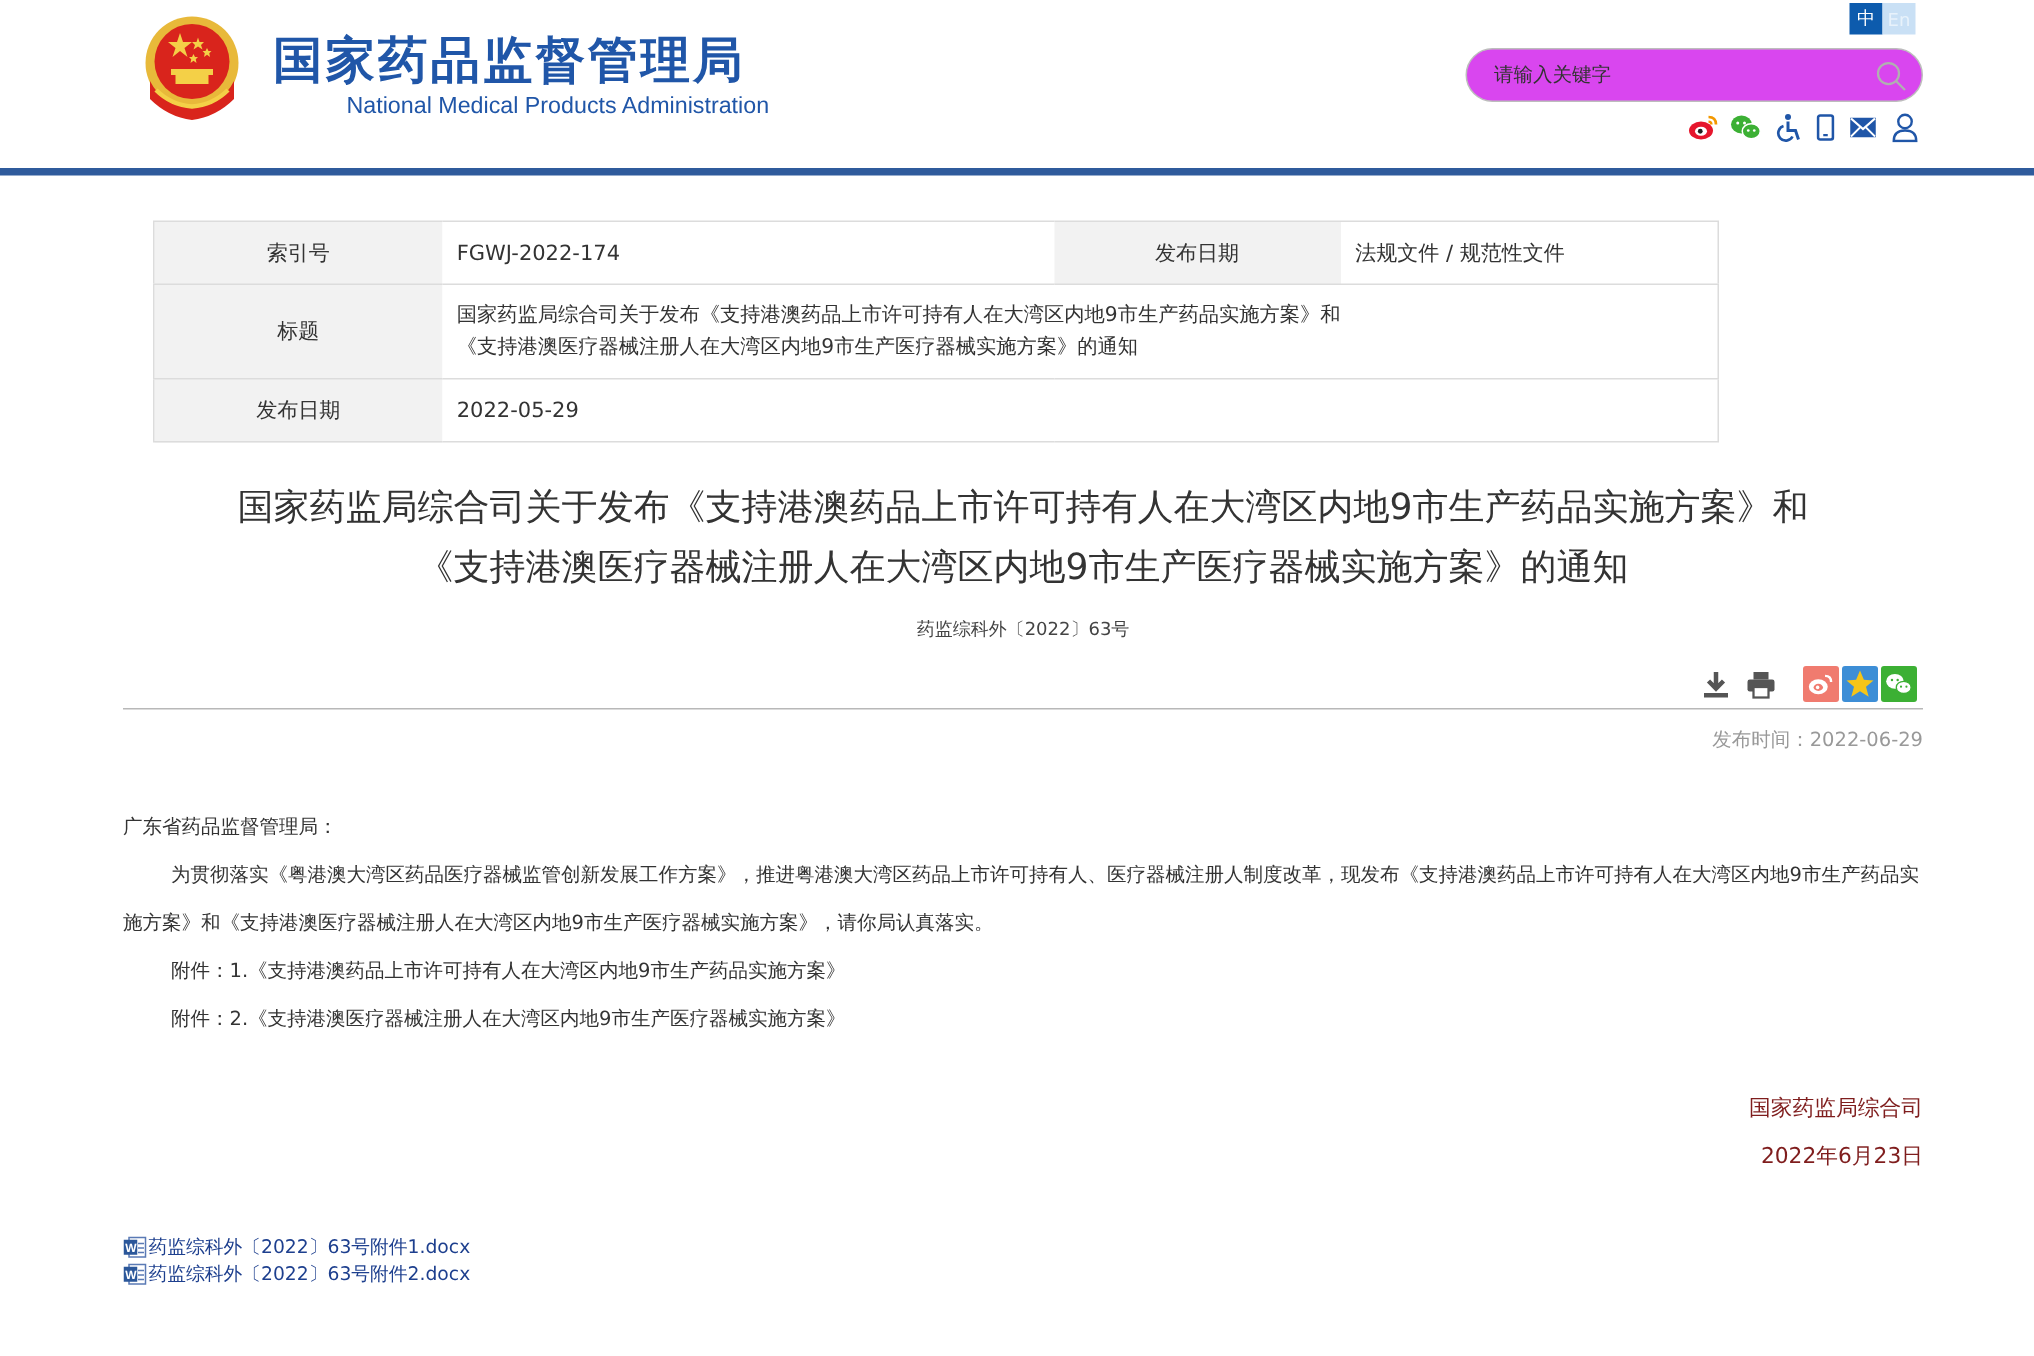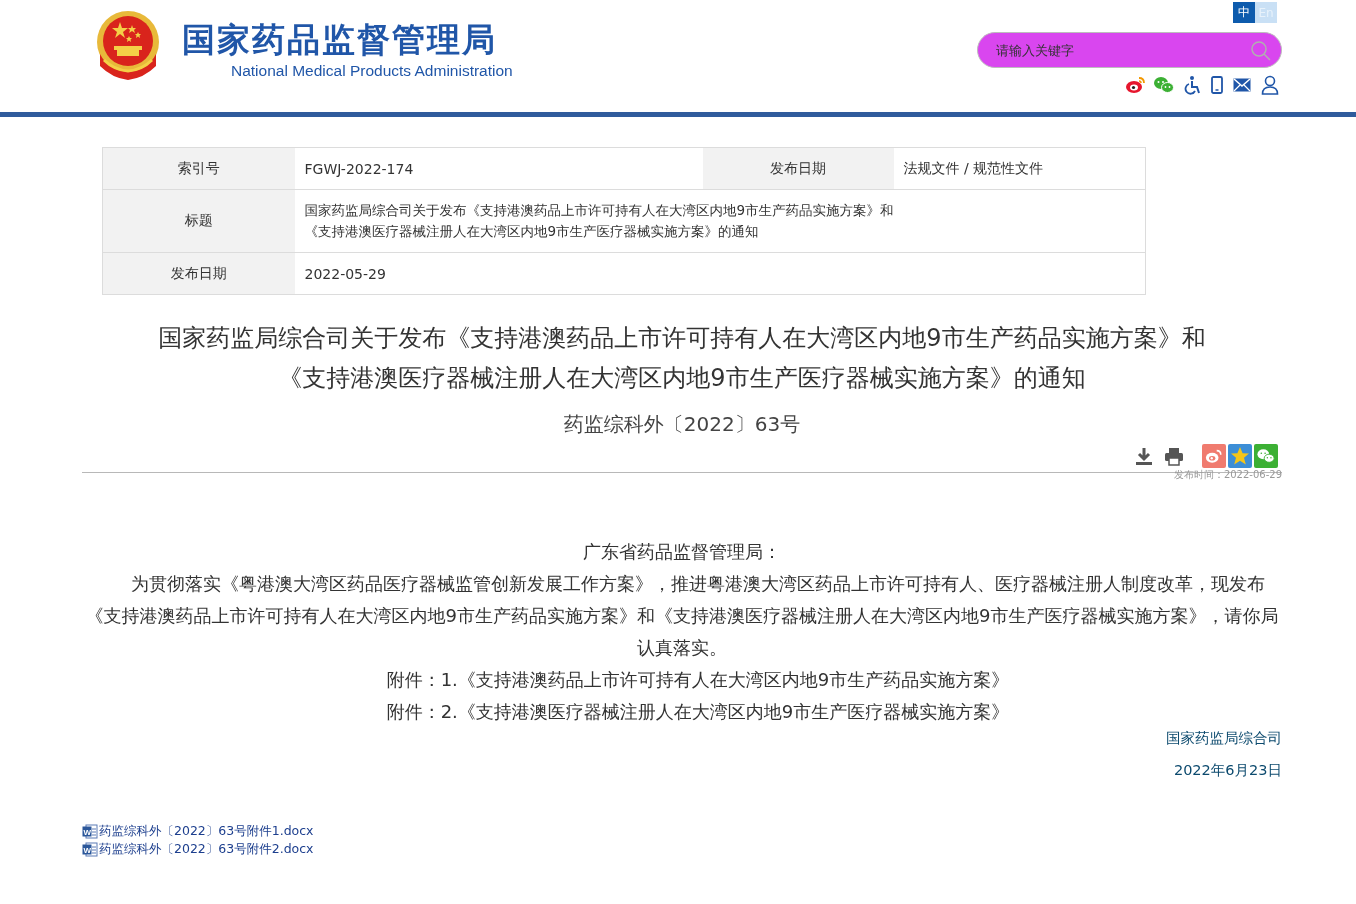--- a/index.html
+++ b/index.html
@@ -32,33 +32,33 @@
   .meta td.lbl { background: #f2f2f2; text-align: center; width: 192px; }
   .meta td.val { padding-left: 10px; background: #fff; }
   .meta tr.r1 td { height: 42px; }
   .meta tr.r2 td { height: 63px; }
   .meta tr.r3 td { height: 42px; }
   .meta td.lbl2 { background: #f2f2f2; text-align: center; width: 191px; }
   .meta .title-val { line-height: 21px; font-size: 13.5px; }
 
   
   .art-title { position: absolute; left: 82px; top: 318px; width: 1200px; text-align: center; font-size: 24px; line-height: 40px; color: #333; }
-  .doc-no { position: absolute; left: 82px; top: 411px; width: 1200px; text-align: center; font-size: 20px; color: #444; }
+  .doc-no { position: absolute; left: 82px; top: 411px; width: 1200px; text-align: center; font-size: 12px; color: #444; }
 
   
   .tools { position: absolute; left: 1132px; top: 444px; display: flex; align-items: center; }
   .tools .t { width: 24px; height: 24px; display: flex; align-items: center; justify-content: center; }
   .divider { position: absolute; left: 82px; top: 472px; width: 1200px; height: 1px; background: #b8b8b8; }
-  .pubtime { position: absolute; right: 74px; top: 468px; font-size: 10px; color: #999; }
-
-  
-  .content { position: absolute; left: 82px; top: 536px; width: 1200px; font-size: 18px; color: #333; line-height: 32px; text-align: center; }
+  .pubtime { position: absolute; right: 74px; top: 484px; font-size: 13px; color: #999; }
+
+  
+  .content { position: absolute; left: 82px; top: 536px; width: 1200px; font-size: 13px; color: #333; line-height: 32px; }
   .content p.indent { text-indent: 32px; }
   .content p.indent-only { padding-left: 32px; }
-  .sign { position: absolute; right: 74px; font-size: 14.5px; color: #0c4a6e; text-align: right; }
+  .sign { position: absolute; right: 74px; font-size: 14.5px; color: #7f1d1d; text-align: right; }
 
   .attachments { position: absolute; left: 82px; top: 822px; font-size: 12.5px; line-height: 18px; }
   .attachments a { display: flex; align-items: center; color: #1d3f8e; text-decoration: none; white-space: nowrap; }
   .attachments .docicon { width: 16px; height: 15px; margin-right: 1px; }
 </style>
 </head>
 <body>
 
 <div class="header">
   <div class="emblem">

